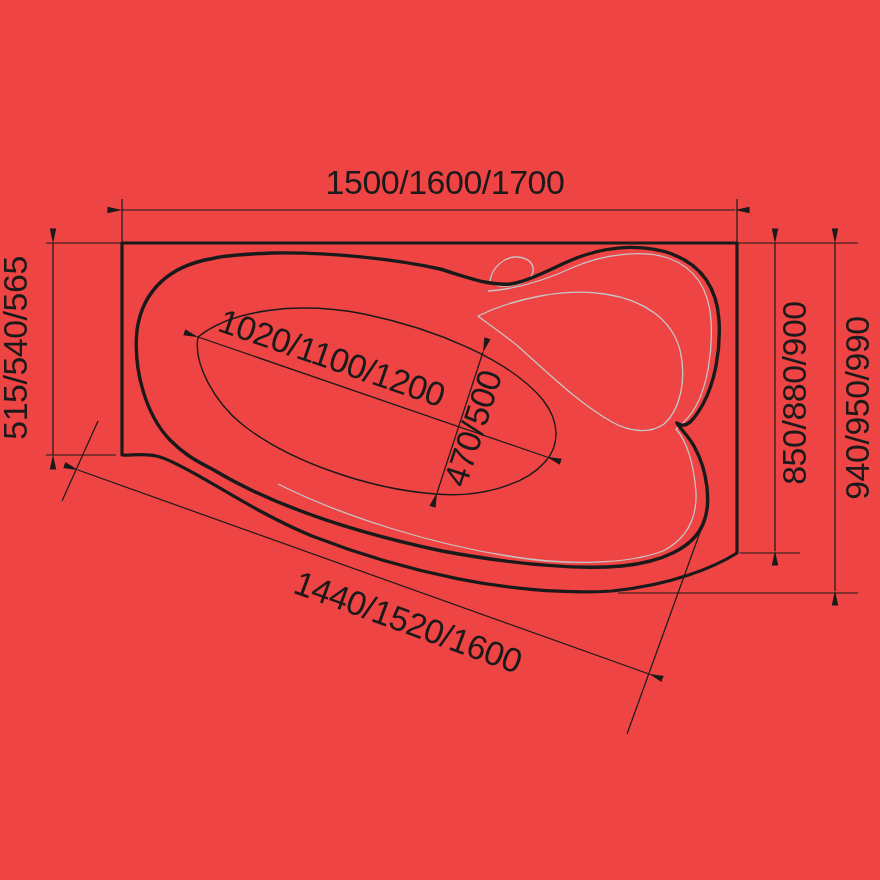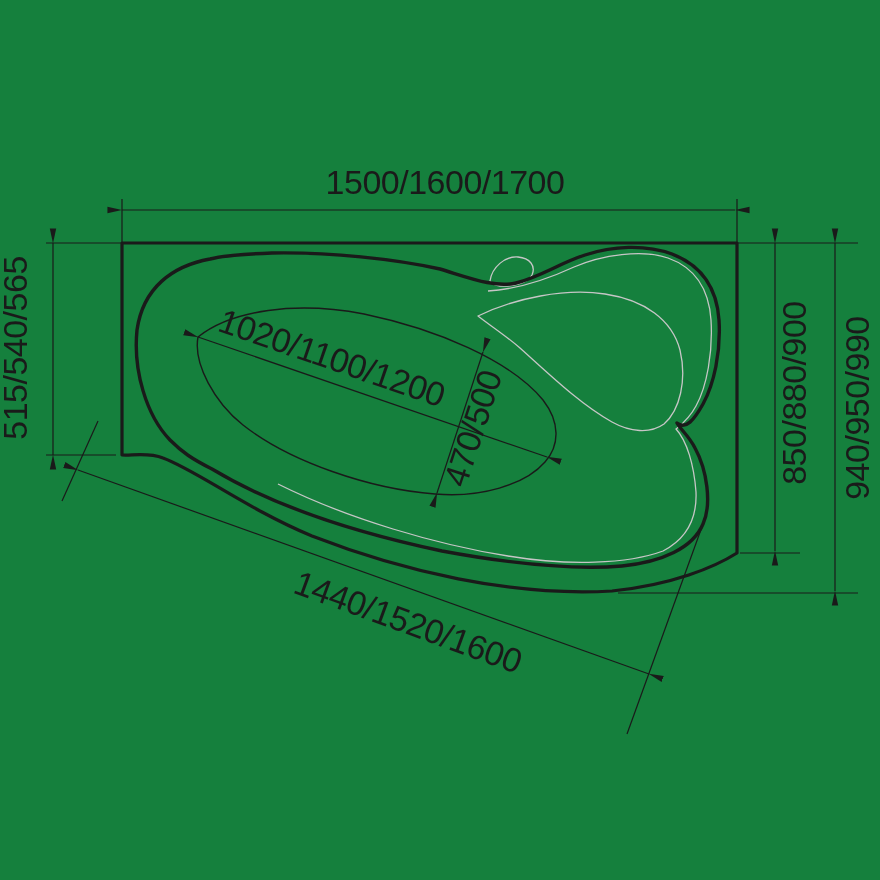--- a/index.html
+++ b/index.html
@@ -6,21 +6,21 @@
     margin: 0;
     padding: 0;
     background: #ffffff;
     width: 880px;
     height: 880px;
     overflow: hidden;
   }
   .canvas-wrap {
     width: 880px;
     height: 880px;
-    background: #15803d;
+    background: #ef4444;
   }
   svg text {
     font-family: "Liberation Sans", "DejaVu Sans", sans-serif;
     font-size: 34px;
     letter-spacing: -0.5px;
     fill: #1a1a1a;
   }
   .heavy {
     stroke: #1a1a1a;
     stroke-width: 3.2;

